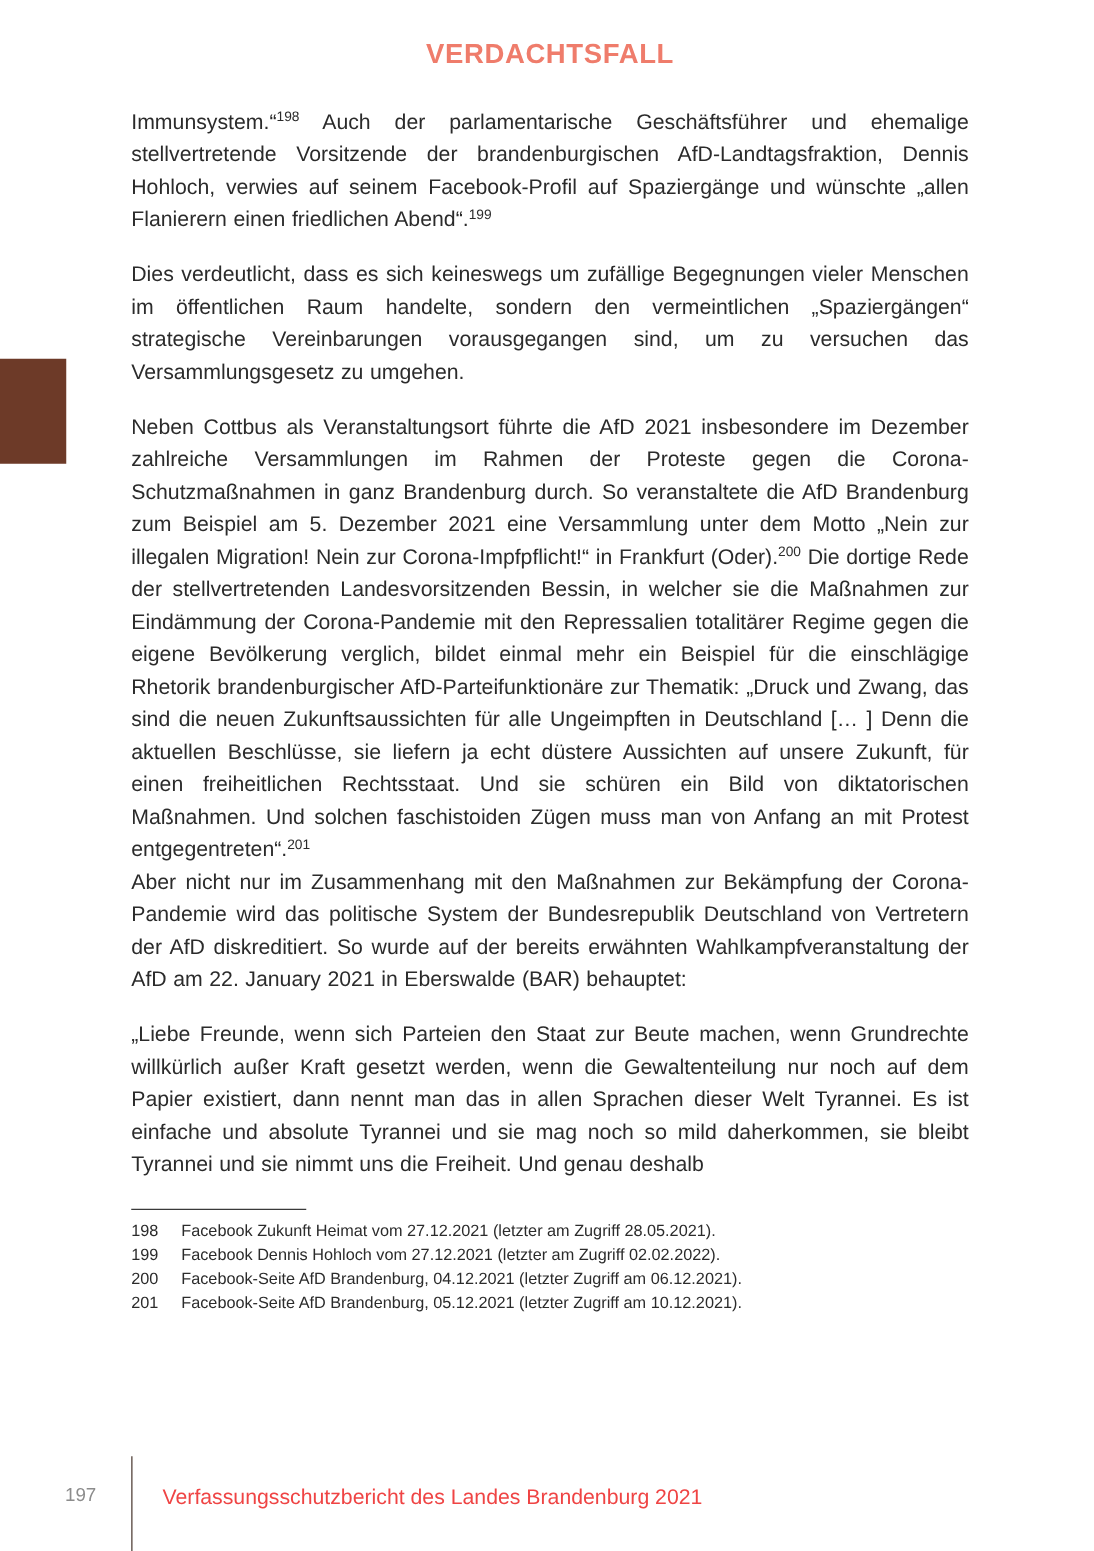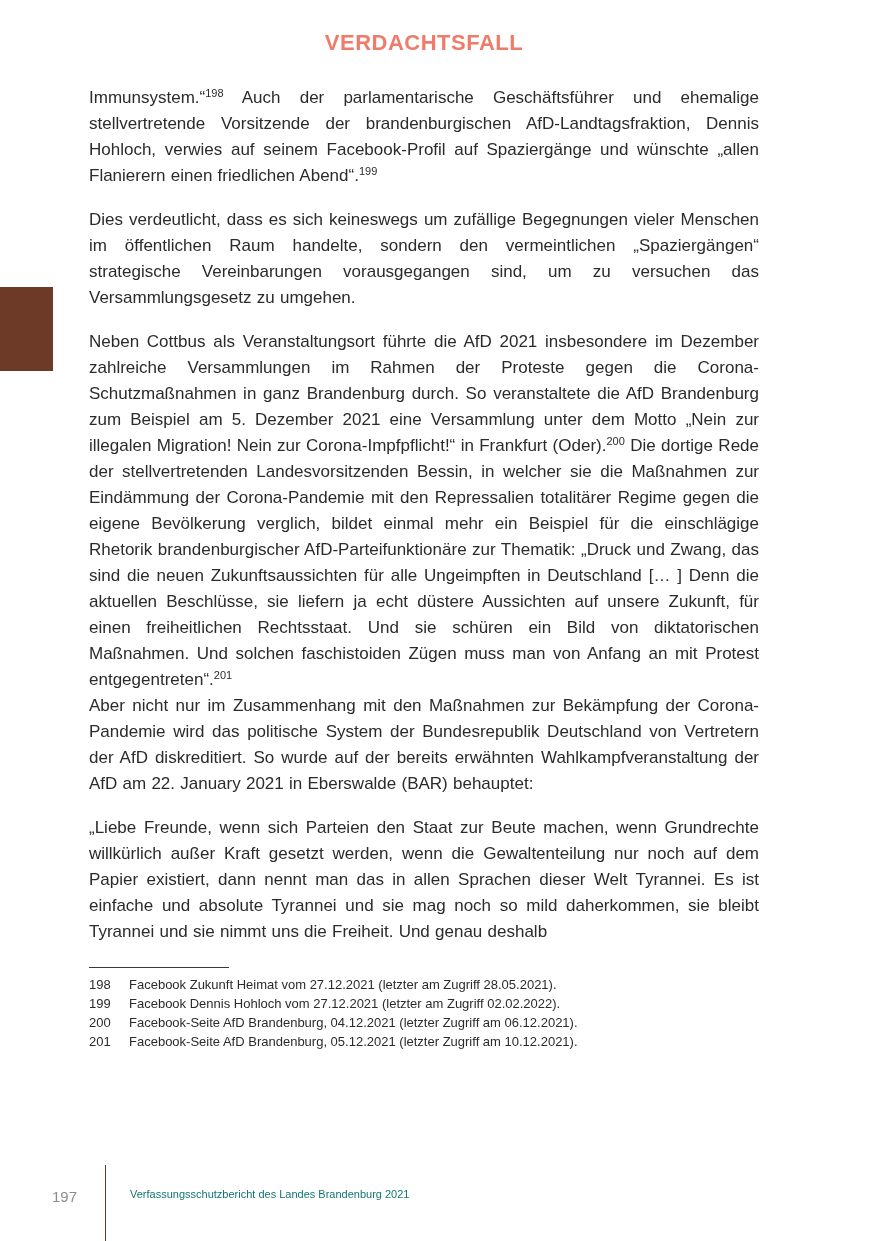--- a/index.html
+++ b/index.html
@@ -16,21 +16,21 @@
   .tab-marker {
     position: absolute;
     left: 0; top: 287;
     top: 287px;
     width: 53px; height: 84px;
     background: var(--tab, #6d3a28);
   }
 
   .content {
     position: absolute;
-    left: 89px; top: 30px;
+    left: 105px; top: 30px;
     width: 670px;
   }
 
   .heading {
     text-align: center;
     color: var(--accent, #ef7c6b);
     font-size: 22px;
     font-weight: bold;
     letter-spacing: 0.5px;
     line-height: 26px;
@@ -80,22 +80,22 @@
   }
   .footer-rule {
     position: absolute;
     left: 105px; top: 1165px;
     width: 1px; height: 76px;
     background: #4d3d35;
   }
   .footer-text {
     position: absolute;
     left: 130px; top: 1188px;
-    font-size: 11px;
-    color: #0f766e;
+    font-size: 17px;
+    color: #ef4444;
     white-space: nowrap;
   }
 </style>
 </head>
 <body style="--accent: #ef7c6b; --tab: #6d3a28; --body-text: #2b2b2b; --page-number: #8c8c8c;">
 
 <div class="page">
 
   <div class="tab-marker"></div>
 

